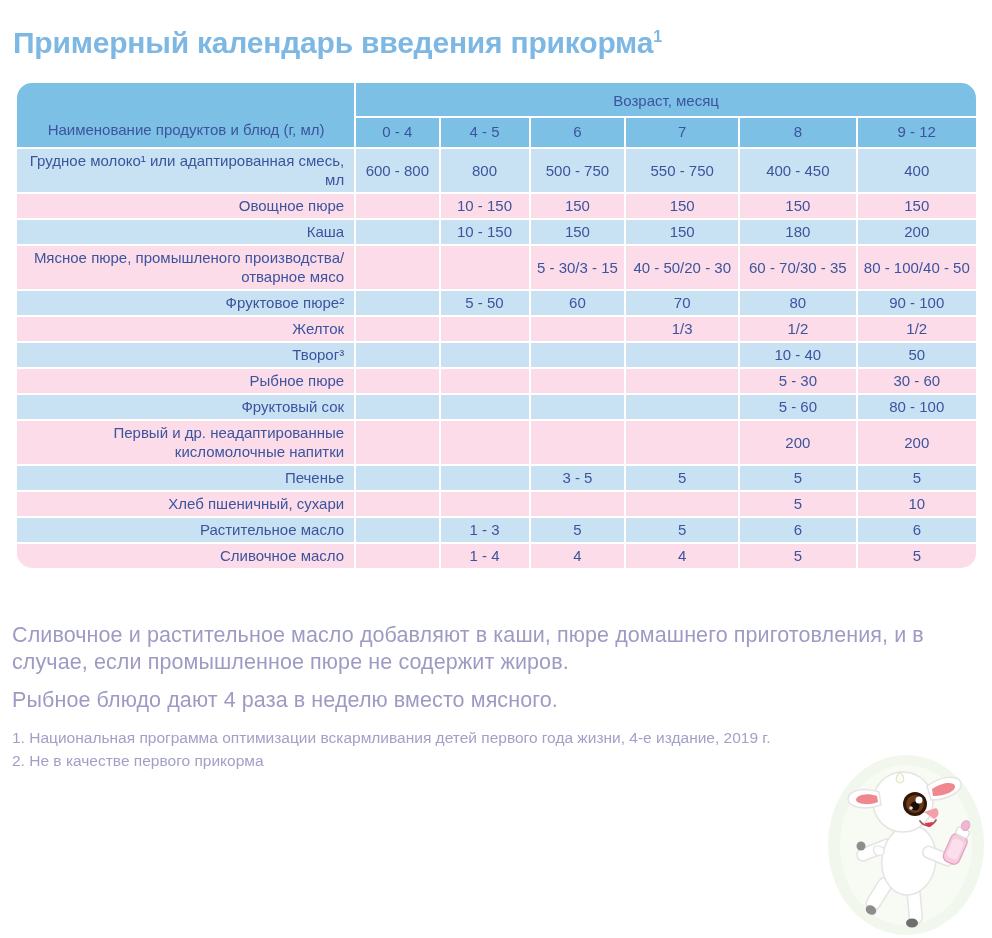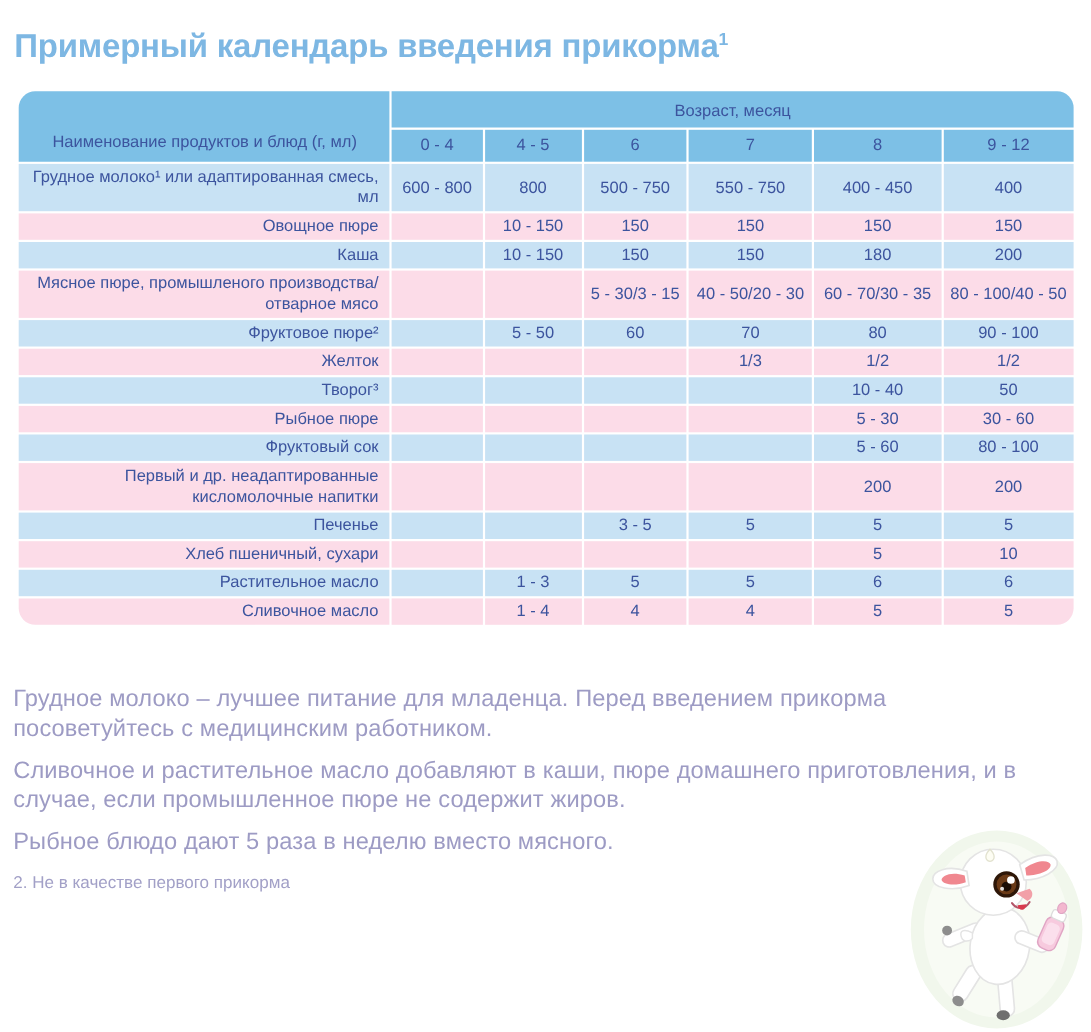--- a/index.html
+++ b/index.html
@@ -237,26 +237,26 @@
     <td>4</td>
     <td>4</td>
     <td>5</td>
     <td>5</td>
   </tr>
       </tbody>
   </table>
 </div>
 
 <div class="notes">
-  <p>Грудное молоко – лучшее питание для младенца. Перед введением прикорма посоветуйтесь с медицинским работником.</p>
   <p>Сливочное и растительное масло добавляют в каши, пюре домашнего приготовления, и в случае, если промышленное пюре не содержит жиров.</p>
-  <p>Рыбное блюдо дают 5 раза в неделю вместо мясного.</p>
+  <p>Рыбное блюдо дают 4 раза в неделю вместо мясного.</p>
 </div>
 
 <div class="footnotes">
+  <div>1. Национальная программа оптимизации вскармливания детей первого года жизни, 4-е издание, 2019 г.</div>
   <div>2. Не в качестве первого прикорма</div>
 
 </div>
 
 <svg class="goat" viewBox="0 0 165 186" xmlns="http://www.w3.org/2000/svg" aria-hidden="true">
 
   <ellipse cx="82" cy="95" rx="78" ry="90" fill="#f1f7ec"></ellipse>
   <ellipse cx="82" cy="95" rx="66" ry="80" fill="#f8fbf4"></ellipse>
   <g stroke="#e4e4e4" stroke-width="1.5" fill="#ffffff">
 

